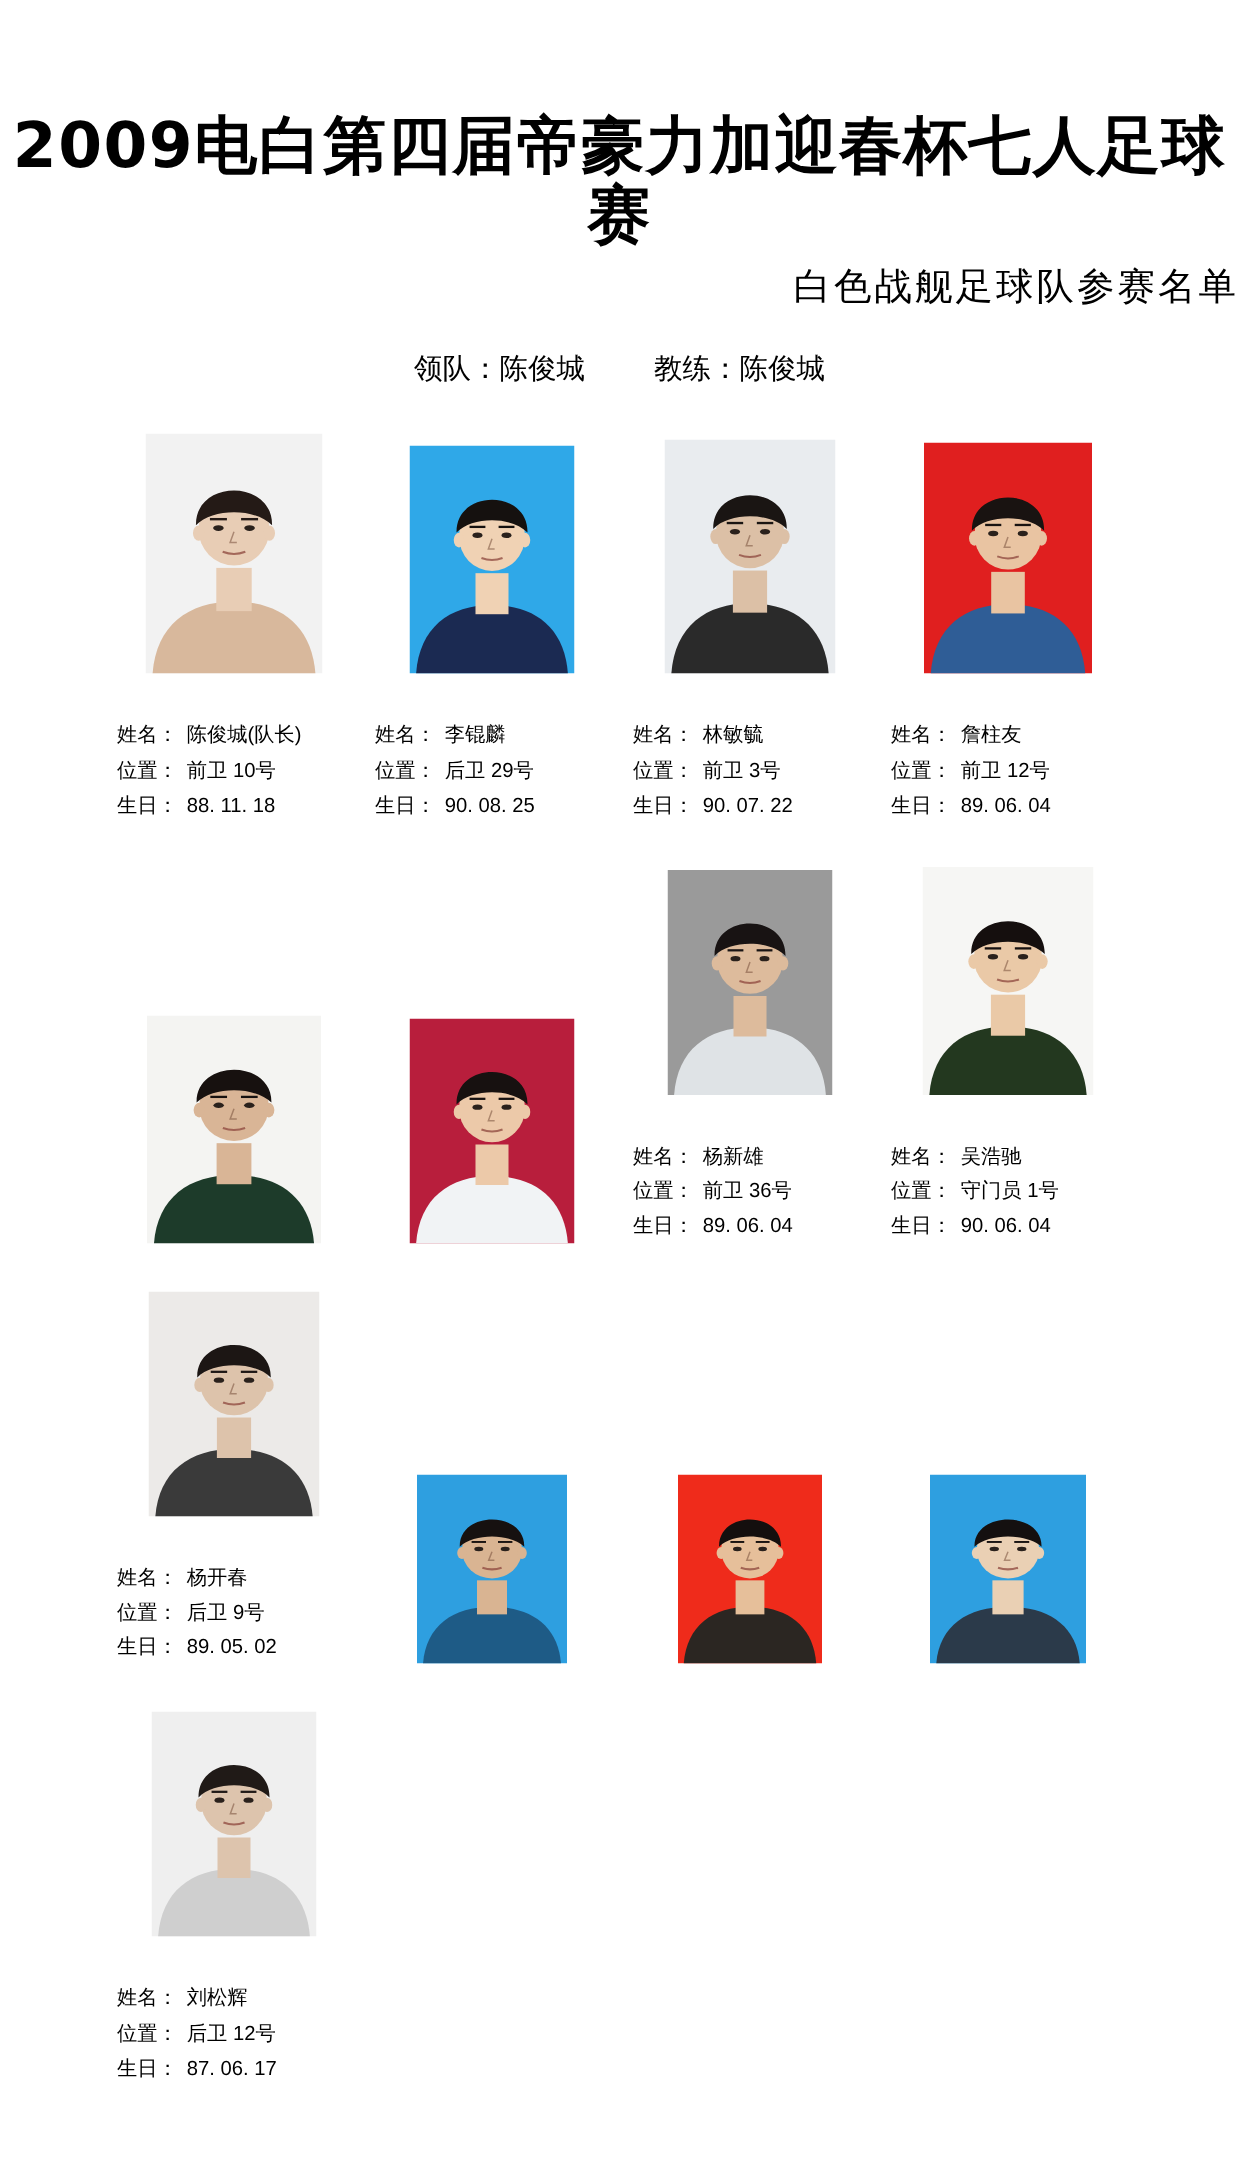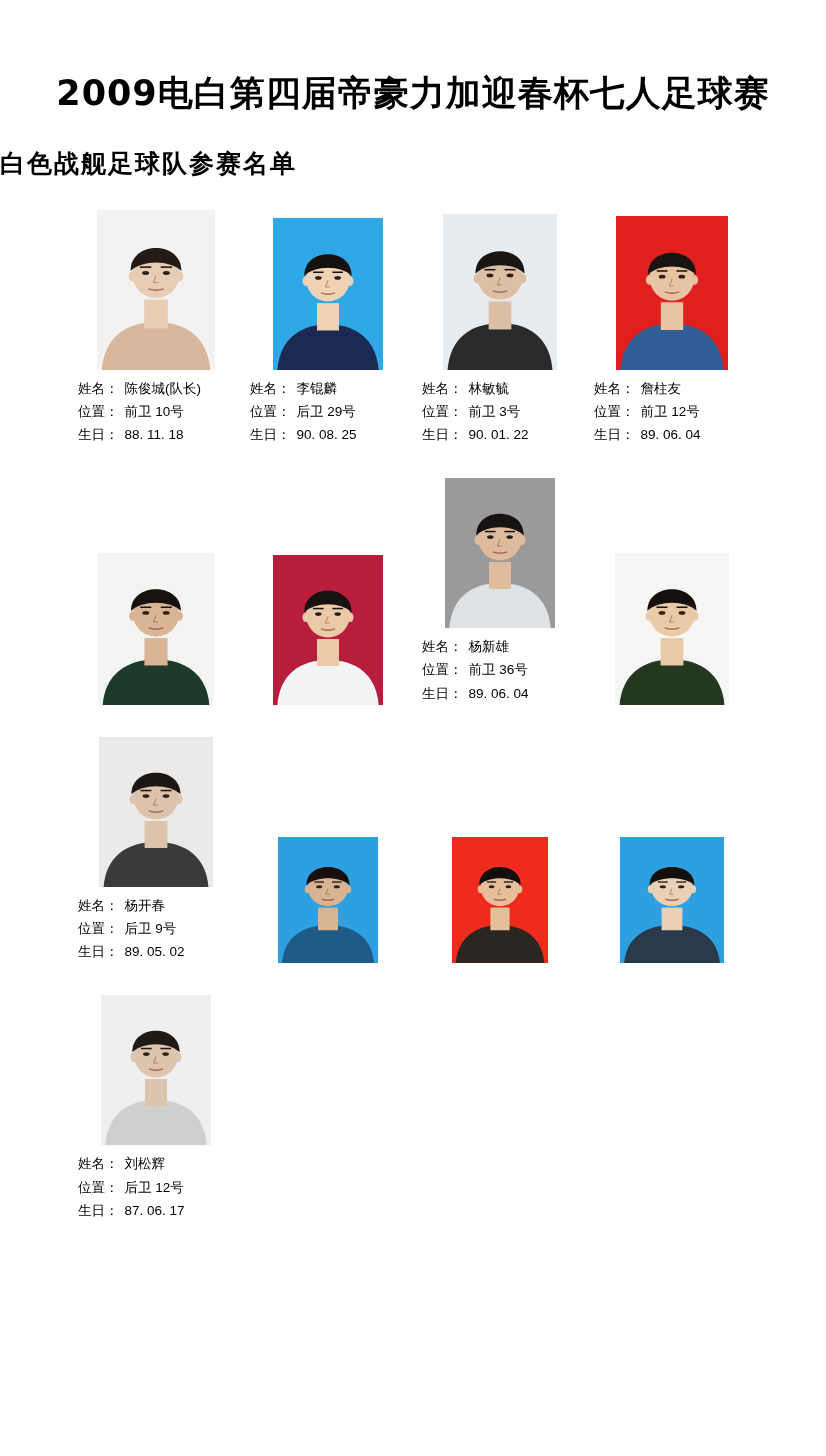--- a/index.html
+++ b/index.html
@@ -18,34 +18,34 @@
   .page {
     width: 826px;
     height: 1456px;
     position: relative;
     box-sizing: border-box;
     padding: 0;
   }
   .title-main {
     text-align: center;
     font-family: "DejaVu Sans", sans-serif;
-    font-size: 35px;
+    font-size: 42px;
     font-weight: bold;
     letter-spacing: 1px;
     margin-top: 74px;
     line-height: 1.1;
     color: #000;
   }
   .title-sub {
-    text-align: left;
+    text-align: right;
     font-family: "DejaVu Sans", sans-serif;
     font-size: 25px;
-    font-weight: bold;
+    font-weight: normal;
     letter-spacing: 2px;
-    margin-top: 34px;
+    margin-top: 8px;
     color: #000;
   }
   .staff-line {
     text-align: center;
     font-size: 19px;
     margin-top: 26px;
     color: #000;
   }
   .staff-line .gap {
     display: inline-block;
@@ -60,20 +60,21 @@
     display: flex;
     align-items: flex-end;
     margin-bottom: 22px;
   }
   .cell {
     width: 172px;
     margin-right: 0;
     display: flex;
     flex-direction: column;
     align-items: flex-start;
+    gap: 22px;
   }
   .photo-wrap {
     width: 172px;
     display: flex;
     justify-content: center;
     align-items: flex-end;
     height: 160px;
   }
   .photo {
     display: block;
@@ -103,20 +104,23 @@
   }
 </style>
 </head>
 <body>
 
 <div class="page">
 
   <div class="title-main">2009电白第四届帝豪力加迎春杯七人足球赛</div>
   <div class="title-sub">白色战舰足球队参赛名单</div>
 
+  <div class="staff-line">
+    <span>领队：</span><span>陈俊城</span><span class="gap"></span><span>教练：</span><span>陈俊城</span>
+  </div>
 
   <div class="grid" id="player-grid">
       <div class="row">
       <div class="cell">
         <div class="photo-wrap">
     <svg class="photo" width="118" height="160" viewBox="0 0 118 160">
       <defs>
         <linearGradient id="bgg0" x1="0" y1="0" x2="0" y2="1">
           <stop offset="0%" stop-color="#f2f2f2"></stop>
           <stop offset="100%" stop-color="#f2f2f2"></stop>
@@ -238,21 +242,21 @@
       <rect x="61.56" y="54.912000000000006" width="10.943999999999999" height="1.56" fill="#1a1513"></rect>
 
       <path d="M 57 63.804 L 54.492 70.82400000000001 L 58.824 70.82400000000001" fill="none" stroke="rgba(120,80,60,0.55)" stroke-width="1"></path>
 
       <path d="M 49.704 76.908 Q 57 79.71600000000001, 64.296 76.908" fill="none" stroke="rgba(140,70,60,0.75)" stroke-width="1.4"></path>
     </svg>
           </div>
         <div class="info">
           <div class="line"><span class="lbl">姓名：</span><span class="val">林敏毓</span></div>
           <div class="line"><span class="lbl">位置：</span><span class="val">前卫 3号</span></div>
-          <div class="line"><span class="lbl">生日：</span><span class="val">90. 01. 22</span></div>
+          <div class="line"><span class="lbl">生日：</span><span class="val">90. 07. 22</span></div>
         </div>
       </div>
       <div class="cell">
         <div class="photo-wrap">
     <svg class="photo" width="112" height="154" viewBox="0 0 112 154">
       <defs>
         <linearGradient id="bgg3" x1="0" y1="0" x2="0" y2="1">
           <stop offset="0%" stop-color="#e01f1f"></stop>
           <stop offset="100%" stop-color="#e01f1f"></stop>
         </linearGradient>
@@ -452,20 +456,25 @@
       <ellipse cx="67.032" cy="59.888000000000005" rx="3.42" ry="1.824" fill="#2a211c"></ellipse>
 
       <rect x="41.495999999999995" y="53.504000000000005" width="10.943999999999999" height="1.52" fill="#150f0e"></rect>
       <rect x="61.56" y="53.504000000000005" width="10.943999999999999" height="1.52" fill="#150f0e"></rect>
 
       <path d="M 57 62.168000000000006 L 54.492 69.00800000000001 L 58.824 69.00800000000001" fill="none" stroke="rgba(120,80,60,0.55)" stroke-width="1"></path>
 
       <path d="M 49.704 74.936 Q 57 77.672, 64.296 74.936" fill="none" stroke="rgba(140,70,60,0.75)" stroke-width="1.4"></path>
     </svg>
           </div>
+        <div class="info">
+          <div class="line"><span class="lbl">姓名：</span><span class="val">吴浩驰</span></div>
+          <div class="line"><span class="lbl">位置：</span><span class="val">守门员 1号</span></div>
+          <div class="line"><span class="lbl">生日：</span><span class="val">90. 06. 04</span></div>
+        </div>
       </div>
       </div>
       <div class="row">
       <div class="cell">
         <div class="photo-wrap">
     <svg class="photo" width="114" height="150" viewBox="0 0 114 150">
       <defs>
         <linearGradient id="bgg8" x1="0" y1="0" x2="0" y2="1">
           <stop offset="0%" stop-color="#eceae8"></stop>
           <stop offset="100%" stop-color="#eceae8"></stop>

